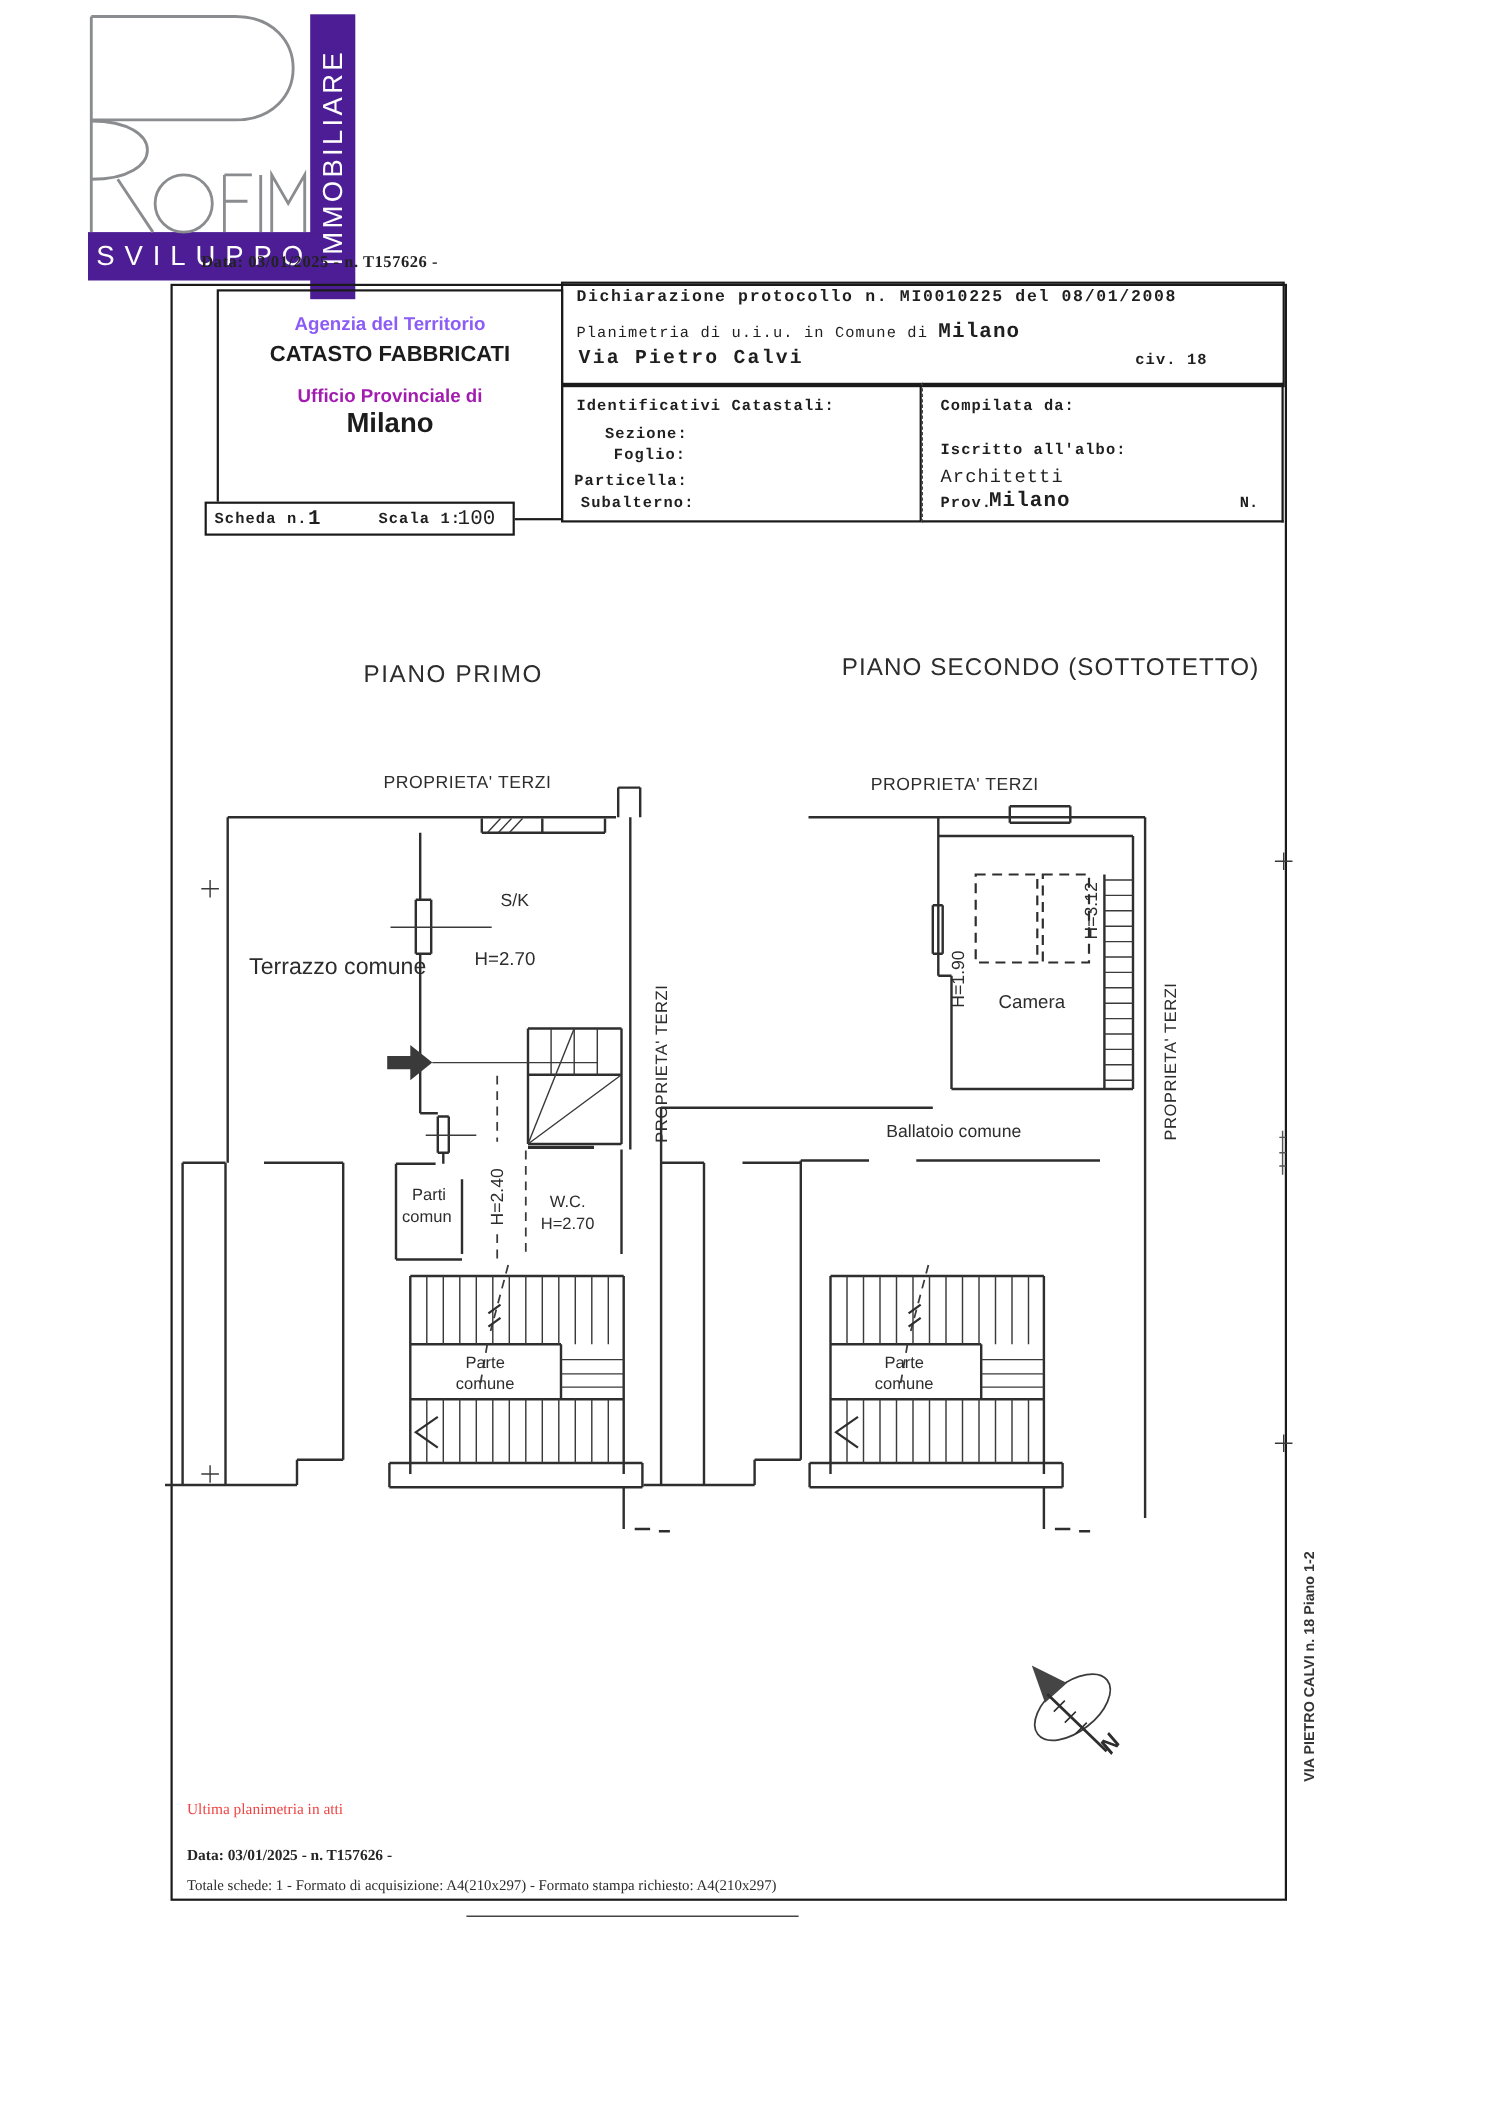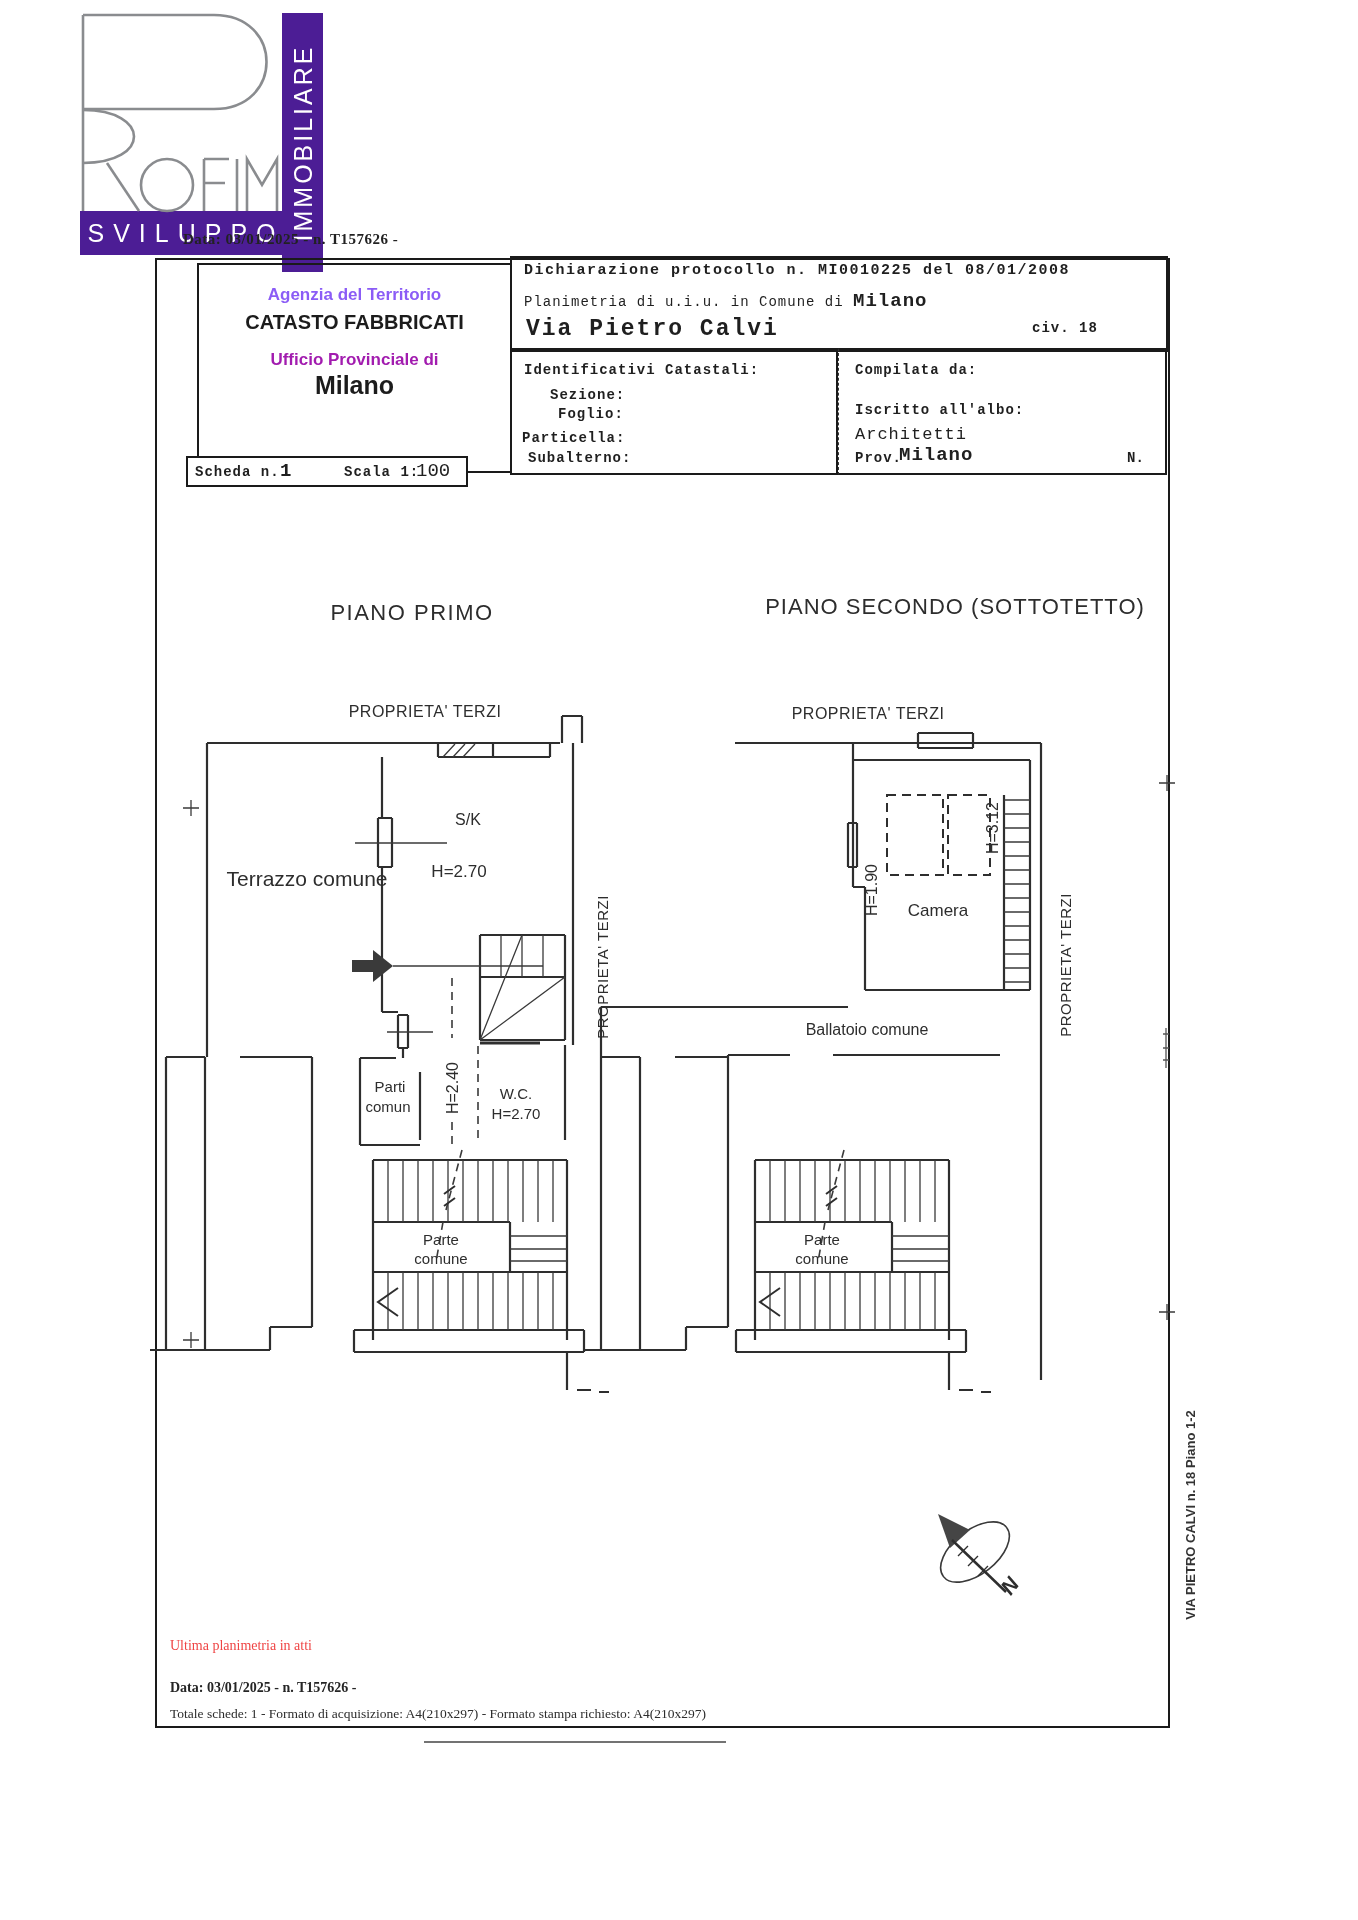--- a/index.html
+++ b/index.html
@@ -55,21 +55,21 @@
     <div class="abs sans" style="left:0;top:46px;width:100%;text-align:center;font-size:20px;font-weight:bold;color:#1c1c1c;">CATASTO FABBRICATI</div>
     <div class="abs sans" style="left:0;top:85px;width:100%;text-align:center;font-size:17px;font-weight:600;color:#a21caf;">Ufficio Provinciale di</div>
     <div class="abs sans" style="left:0;top:106px;width:100%;text-align:center;font-size:25px;font-weight:bold;color:#1c1c1c;">Milano</div>
   </div>
 
   <div class="box" style="left:510px;top:256px;width:654px;height:92px;">
     <div class="abs mono" style="left:12px;top:4px;font-size:15px;font-weight:bold;letter-spacing:1.5px;white-space:nowrap;">Dichiarazione protocollo n. MI0010225 del  08/01/2008</div>
     <div class="abs" style="left:12px;top:32px;white-space:nowrap;">
       <span class="mono" style="font-size:14px;font-weight:normal;letter-spacing:1px;">Planimetria di u.i.u. in Comune di </span><span class="mono" style="font-size:19px;font-weight:bold;letter-spacing:1px;">Milano</span>
     </div>
-    <div class="abs mono" style="left:14px;top:58px;font-size:23px;font-weight:bold;letter-spacing:2px;text-align:right;">Via Pietro Calvi</div>
+    <div class="abs mono" style="left:14px;top:58px;font-size:18px;font-weight:bold;letter-spacing:2px;text-align:right;">Via Pietro Calvi</div>
     <div class="abs mono" style="left:520px;top:62px;font-size:14px;font-weight:bold;letter-spacing:1px;">civ. 18</div>
   </div>
 
   <div class="box" style="left:510px;top:348px;width:324px;height:123px;">
     <div class="abs mono" style="left:12px;top:12px;font-size:14px;font-weight:bold;letter-spacing:1px;">Identificativi Catastali:</div>
     <div class="abs mono" style="left:38px;top:37px;font-size:14px;font-weight:bold;letter-spacing:1px;">Sezione:</div>
     <div class="abs mono" style="left:46px;top:56px;font-size:14px;font-weight:bold;letter-spacing:1px;">Foglio:</div>
     <div class="abs mono" style="left:10px;top:80px;font-size:14px;font-weight:bold;letter-spacing:1px;">Particella:</div>
     <div class="abs mono" style="left:16px;top:100px;font-size:14px;font-weight:bold;letter-spacing:1px;">Subalterno:</div>
   </div>

